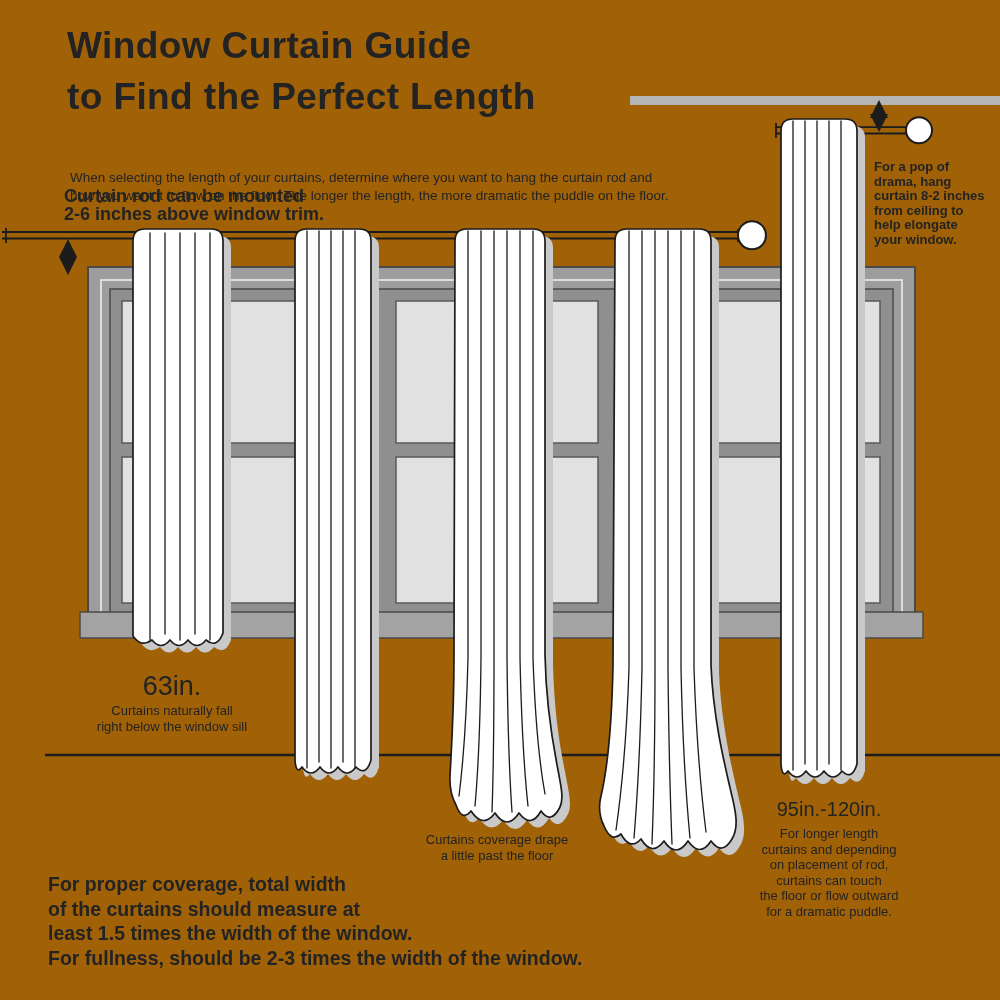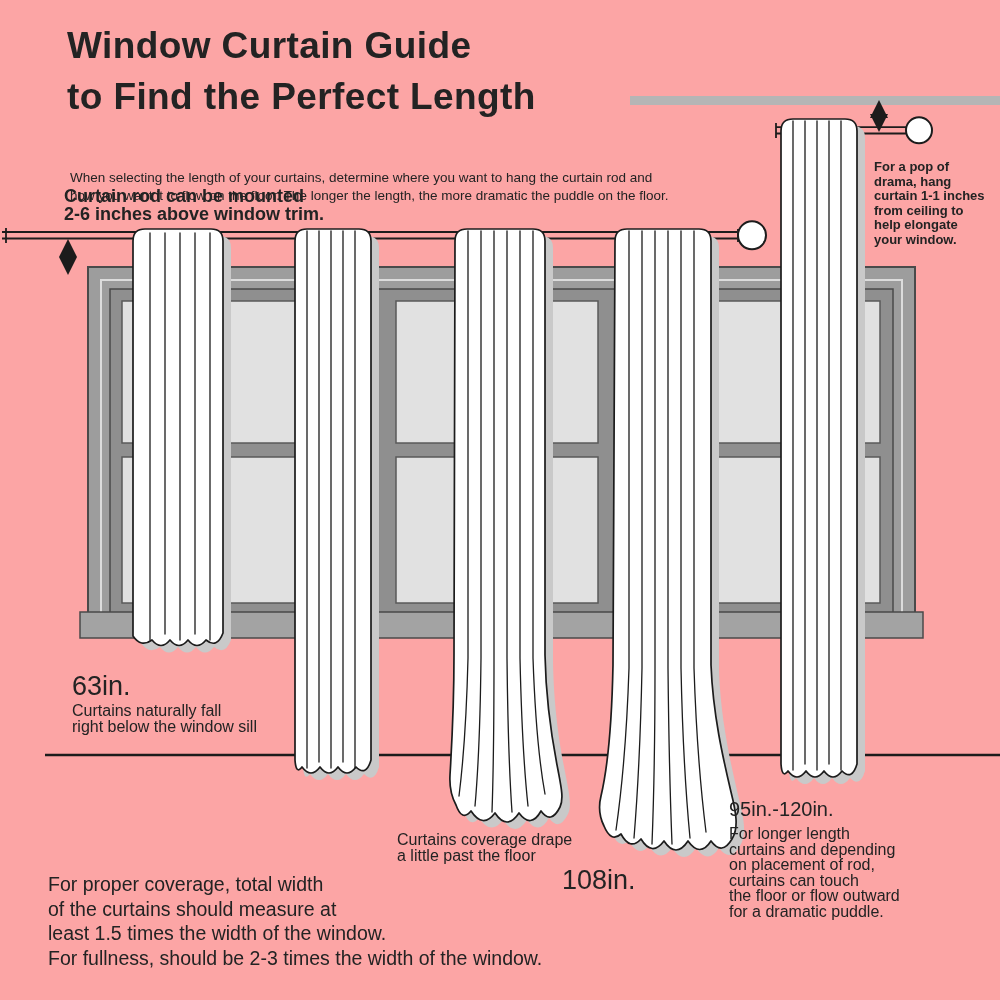--- a/index.html
+++ b/index.html
@@ -1,28 +1,28 @@
 <!DOCTYPE html>
 <html><head>
 <meta charset="utf-8">
 <style>
   html,body{margin:0;padding:0;background:#fff;}
-  #stage{position:relative;width:1000px;height:1000px;background:#fca5a5;overflow:hidden;
+  #stage{position:relative;width:1000px;height:1000px;background:#a16207;overflow:hidden;
          font-family:"Liberation Sans","DejaVu Sans",sans-serif;color:#232323;}
   #stage svg{position:absolute;left:0;top:0;}
   .abs{position:absolute;white-space:pre-line;}
   .title{left:67px;top:20px;font-size:37px;line-height:51px;font-weight:600;letter-spacing:.4px;}
   .intro{left:70px;top:149px;font-size:13.5px;line-height:17.5px;margin-top:20px;}
   .rodnote{left:64px;top:188px;font-size:18px;line-height:17.5px;font-weight:bold;}
   .ceilnote{left:874px;top:160px;width:126px;font-size:13px;line-height:14.6px;font-weight:bold;}
-  .label{position:absolute;width:200px;}
+  .label{position:absolute;width:200px;text-align:center;}
   .label .len{font-size:27px;line-height:30px;font-weight:400;margin-bottom:2px;white-space:pre-line;}
   .label .len.small{font-size:20px;}
-  .label .cap{font-size:16px;line-height:15.5px;white-space:pre-line;}
-  .footer{left:48px;top:872px;font-size:19.5px;line-height:24.5px;font-weight:normal;}
+  .label .cap{font-size:13px;line-height:15.5px;white-space:pre-line;}
+  .footer{left:48px;top:872px;font-size:19.5px;line-height:24.5px;font-weight:bold;}
   
   .curtain{fill:#ffffff;stroke:#1c1c1c;stroke-width:1.7;stroke-linejoin:round;}
   .shadow{fill:#c9c9c9;stroke:none;}
   .fold{fill:none;stroke:#1c1c1c;stroke-width:1.3;stroke-linecap:round;}
   .rod{stroke:#1c1c1c;stroke-width:1.8;fill:none;}
   .finial{fill:#ffffff;stroke:#1c1c1c;stroke-width:2;}
   .arrow{stroke:#1c1c1c;stroke-width:2;}
 </style>
 </head>
 <body>
@@ -109,36 +109,35 @@
   </svg>
 
   <div class="abs title">Window Curtain Guide
 to Find the Perfect Length</div>
   <div class="abs intro">When selecting the length of your curtains, determine where you want to hang the curtain rod and
 how you want it to flow on the floor. The longer the length, the more dramatic the puddle on the floor.</div>
   <div class="abs rodnote">Curtain rod can be mounted
 2-6 inches above window trim.</div>
   <div class="abs ceilnote">For a pop of
 drama, hang
-curtain 1-1 inches
+curtain 8-2 inches
 from ceiling to
 help elongate
 your window.</div>
 
   <div class="label" style="left:72px;top:671px;">
     <div class="len">63in.</div>
     <div class="cap">Curtains naturally fall
 right below the window sill</div>
   </div>
   <div class="label" style="left:397px;top:832px;">
     <div class="cap">Curtains coverage drape
 a little past the floor</div>
   </div>
   <div class="label" style="left:562px;top:865px;">
-    <div class="len">108in.</div>
   </div>
   <div class="label" style="left:729px;top:794px;">
     <div class="len small">95in.-120in.</div>
     <div class="cap">For longer length
 curtains and depending
 on placement of rod,
 curtains can touch
 the floor or flow outward
 for a dramatic puddle.</div>
   </div>

